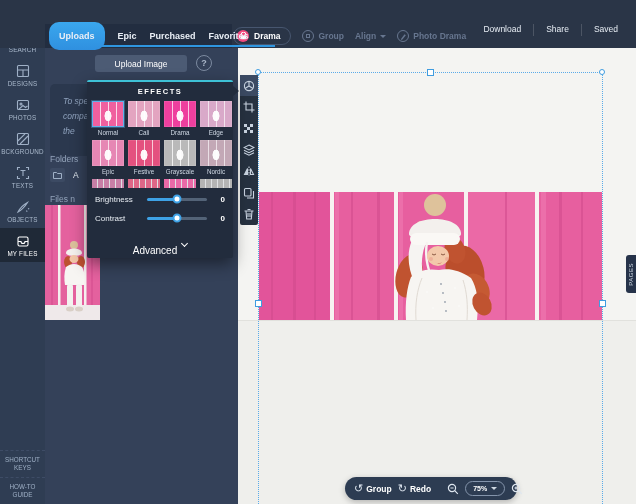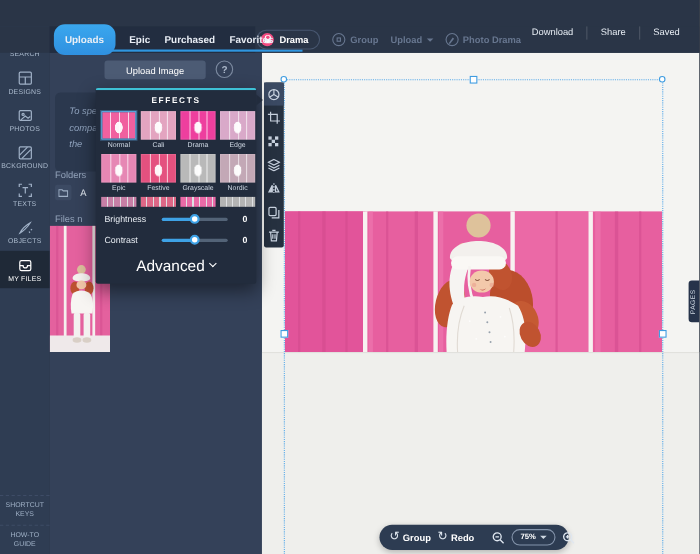--- a/index.html
+++ b/index.html
@@ -99,21 +99,21 @@
   .fx-strip { width:32px; height:9px;
     background:repeating-linear-gradient(90deg, var(--base) 0 5px, rgba(255,255,255,.85) 5px 6px); }
   .slider-row { display:flex; align-items:center; height:16px; padding:0 8px; margin-top:3px; }
   .slider-row .s-label { width:52px; font-size:8px; color:#e8edf3; }
   .track { position:relative; flex:1; height:3px; border-radius:2px;
     background:linear-gradient(90deg,#3ea2e6 0 50%, #536377 50%); margin-right:8px; }
   .knob { position:absolute; left:50%; top:50%; transform:translate(-50%,-50%); width:9px; height:9px;
     background:#fff; border:2px solid #3ea2e6; border-radius:50%; cursor:pointer; }
   .s-value { width:10px; text-align:right; font-size:8px; font-weight:bold; color:#fff; }
   .advanced-row { display:flex; align-items:center; justify-content:center; gap:5px; margin-top:7px; cursor:pointer; }
-  .advanced-label { font-size:14px; color:#fff; }
+  .advanced-label { font-size:10px; color:#fff;margin-top:12px; }
   .chev { width:5px; height:5px; border-right:1.4px solid #fff; border-bottom:1.4px solid #fff;
     transform:rotate(45deg); margin-top:-3px; }
 
   
   .canvas { position:absolute; left:238px; top:48px; width:398px; height:456px; background:#f4f4f2; z-index:1; }
   .canvas-lower { position:absolute; left:0; top:273px; width:398px; height:183px; background:#efefec; }
   .board-line { position:absolute; left:0; top:272px; width:398px; height:1px; background:#e1e1dd; }
   .photo { position:absolute; left:21px; top:144px; width:343px; height:128px; }
   .sel-line-top { position:absolute; left:20px; top:24px; width:344px; height:0; border-top:1px dotted #5aabe9; }
   .sel-line-left { position:absolute; left:20px; top:24px; width:0; height:432px; border-left:1px dotted #5aabe9; }
@@ -171,21 +171,21 @@
         </span>
         <span class="lock-label">Drama</span>
       </div>
       <div class="ghost-btn">
         <span class="circle-icon">
             <span class="sq"></span>
           </span>
         <span>Group</span>
       </div>
       <div class="ghost-btn">
-        <span>Upload</span>
+        <span>Align</span>
         <span class="caret-down"></span>
       </div>
       <div class="ghost-btn">
         <span class="circle-icon">
           <svg width="7" height="7" viewBox="0 0 7 7">
               <path d="M1.2,5.8 L4.6,1.2 l1.2,1 -3.4,4.3 -1.5,.4 z" fill="#67768f"></path>
             </svg>
         </span>
         <span>Photo Drama</span>
       </div>

